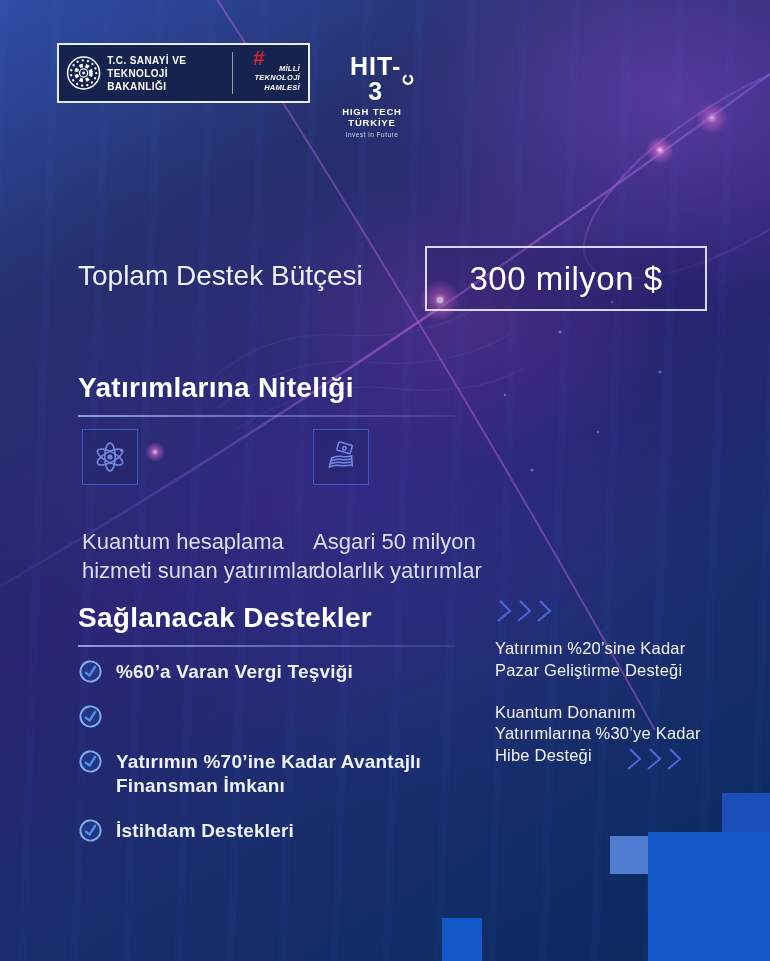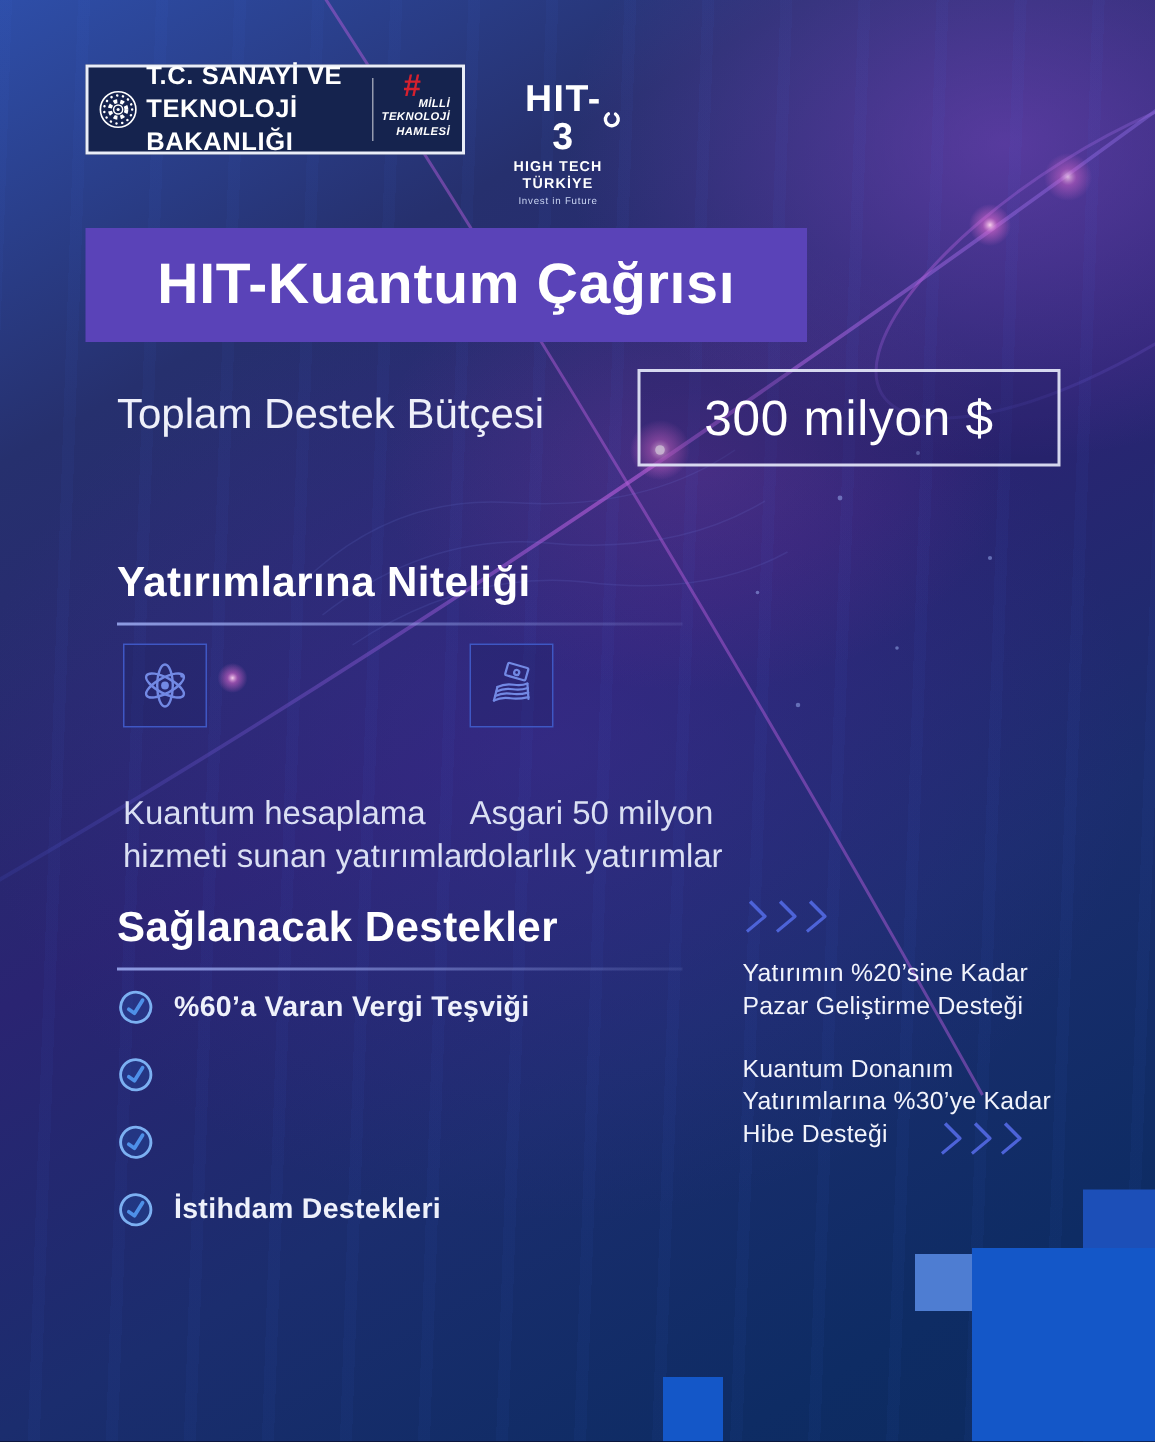--- a/index.html
+++ b/index.html
@@ -18,21 +18,21 @@
     background: repeating-linear-gradient(92deg, rgba(62,112,240,0.10) 0 8px, rgba(0,0,0,0) 8px 52px);
   }
   .decor { position:absolute; inset:0; z-index:1; pointer-events:none; }
 
   
   .logo-box {
     position:absolute; left:57px; top:43px; width:253px; height:60px; z-index:2;
     background:#15234e; border:2px solid #e9edf8;
     display:flex; align-items:center; padding:0 6px;
   }
-  .ministry-name { font-size:17px; font-weight:bold; letter-spacing:.4px; line-height:1.3; margin-left:5px; }
+  .ministry-name { font-size:10px; font-weight:bold; letter-spacing:.4px; line-height:1.3; margin-left:5px; }
   .vdiv { width:1px; height:42px; background:rgba(255,255,255,0.55); margin:0 8px 0 10px; }
   .hamle { position:relative; width:66px; height:50px; font-style:italic; }
   .hamle-hash { position:absolute; left:12px; top:-2px; font-size:21px; font-weight:bold; color:#d6202e; }
   .hamle-lines { position:absolute; right:2px; top:16px; text-align:right; font-size:7.5px; font-weight:bold; line-height:1.25; letter-spacing:.3px; }
   .hit30 { position:absolute; left:330px; top:54px; z-index:2; text-align:center; width:84px; }
   .hit30-top { display:flex; align-items:center; justify-content:center; font-size:25px; font-weight:bold; letter-spacing:1px; line-height:1;margin-left:20px; }
   .hit30-sub { font-size:9.5px; font-weight:bold; letter-spacing:.8px; margin-top:2px; }
   .hit30-tag { font-size:6.5px; color:#c9d4f2; margin-top:3px; letter-spacing:.5px; }
 
   
@@ -158,23 +158,20 @@
     <div class="hit30-top">
       <span>HIT-3</span>
       <svg width="22" height="24" viewBox="0 0 22 24" style="margin-left:1px">
         <circle cx="11" cy="13" r="8" fill="none" stroke="#fff" stroke-width="4.2" stroke-dasharray="40 11" stroke-linecap="round" transform="rotate(-55 11 13)"></circle>
       </svg>
     </div>
     <div class="hit30-sub">HIGH TECH TÜRKİYE</div>
     <div class="hit30-tag">Invest in Future</div>
   </div>
 
-  <div class="title-box">
-    <div class="title-text">HIT-Kuantum Çağrısı</div>
-  </div>
 
   <div class="budget-label">Toplam Destek Bütçesi</div>
   <div class="budget-box">
     <div class="budget-value">300 milyon $</div>
   </div>
 
   <div class="section-heading" style="left:78px; top:372px;">Yatırımlarına Niteliği</div>
   <div class="heading-rule" style="top:415px;"></div>
 
   <div class="icon-box" style="left:82px;">
@@ -227,20 +224,22 @@
         </g>
       </svg>
     </div>
     <div class="check-item">
       <svg class="check-ic" width="25" height="25" viewBox="0 0 26 26">
         <g transform="rotate(-10 13 13)">
           <circle cx="13" cy="13" r="10.5" fill="rgba(38,80,165,0.35)" stroke="#7cb0f2" stroke-width="2"></circle>
           <path d="M8 13.5 l3.4 3.4 L18.5 9" fill="none" stroke="#4e90e8" stroke-width="2.6" stroke-linecap="round" stroke-linejoin="round"></path>
         </g>
       </svg>
+      <div class="check-text">Yatırımın %70’ine Kadar Avantajlı
+Finansman İmkanı</div>
     </div>
     <div class="check-item">
       <svg class="check-ic" width="25" height="25" viewBox="0 0 26 26">
         <g transform="rotate(-10 13 13)">
           <circle cx="13" cy="13" r="10.5" fill="rgba(38,80,165,0.35)" stroke="#7cb0f2" stroke-width="2"></circle>
           <path d="M8 13.5 l3.4 3.4 L18.5 9" fill="none" stroke="#4e90e8" stroke-width="2.6" stroke-linecap="round" stroke-linejoin="round"></path>
         </g>
       </svg>
       <div class="check-text">İstihdam Destekleri</div>
     </div>

